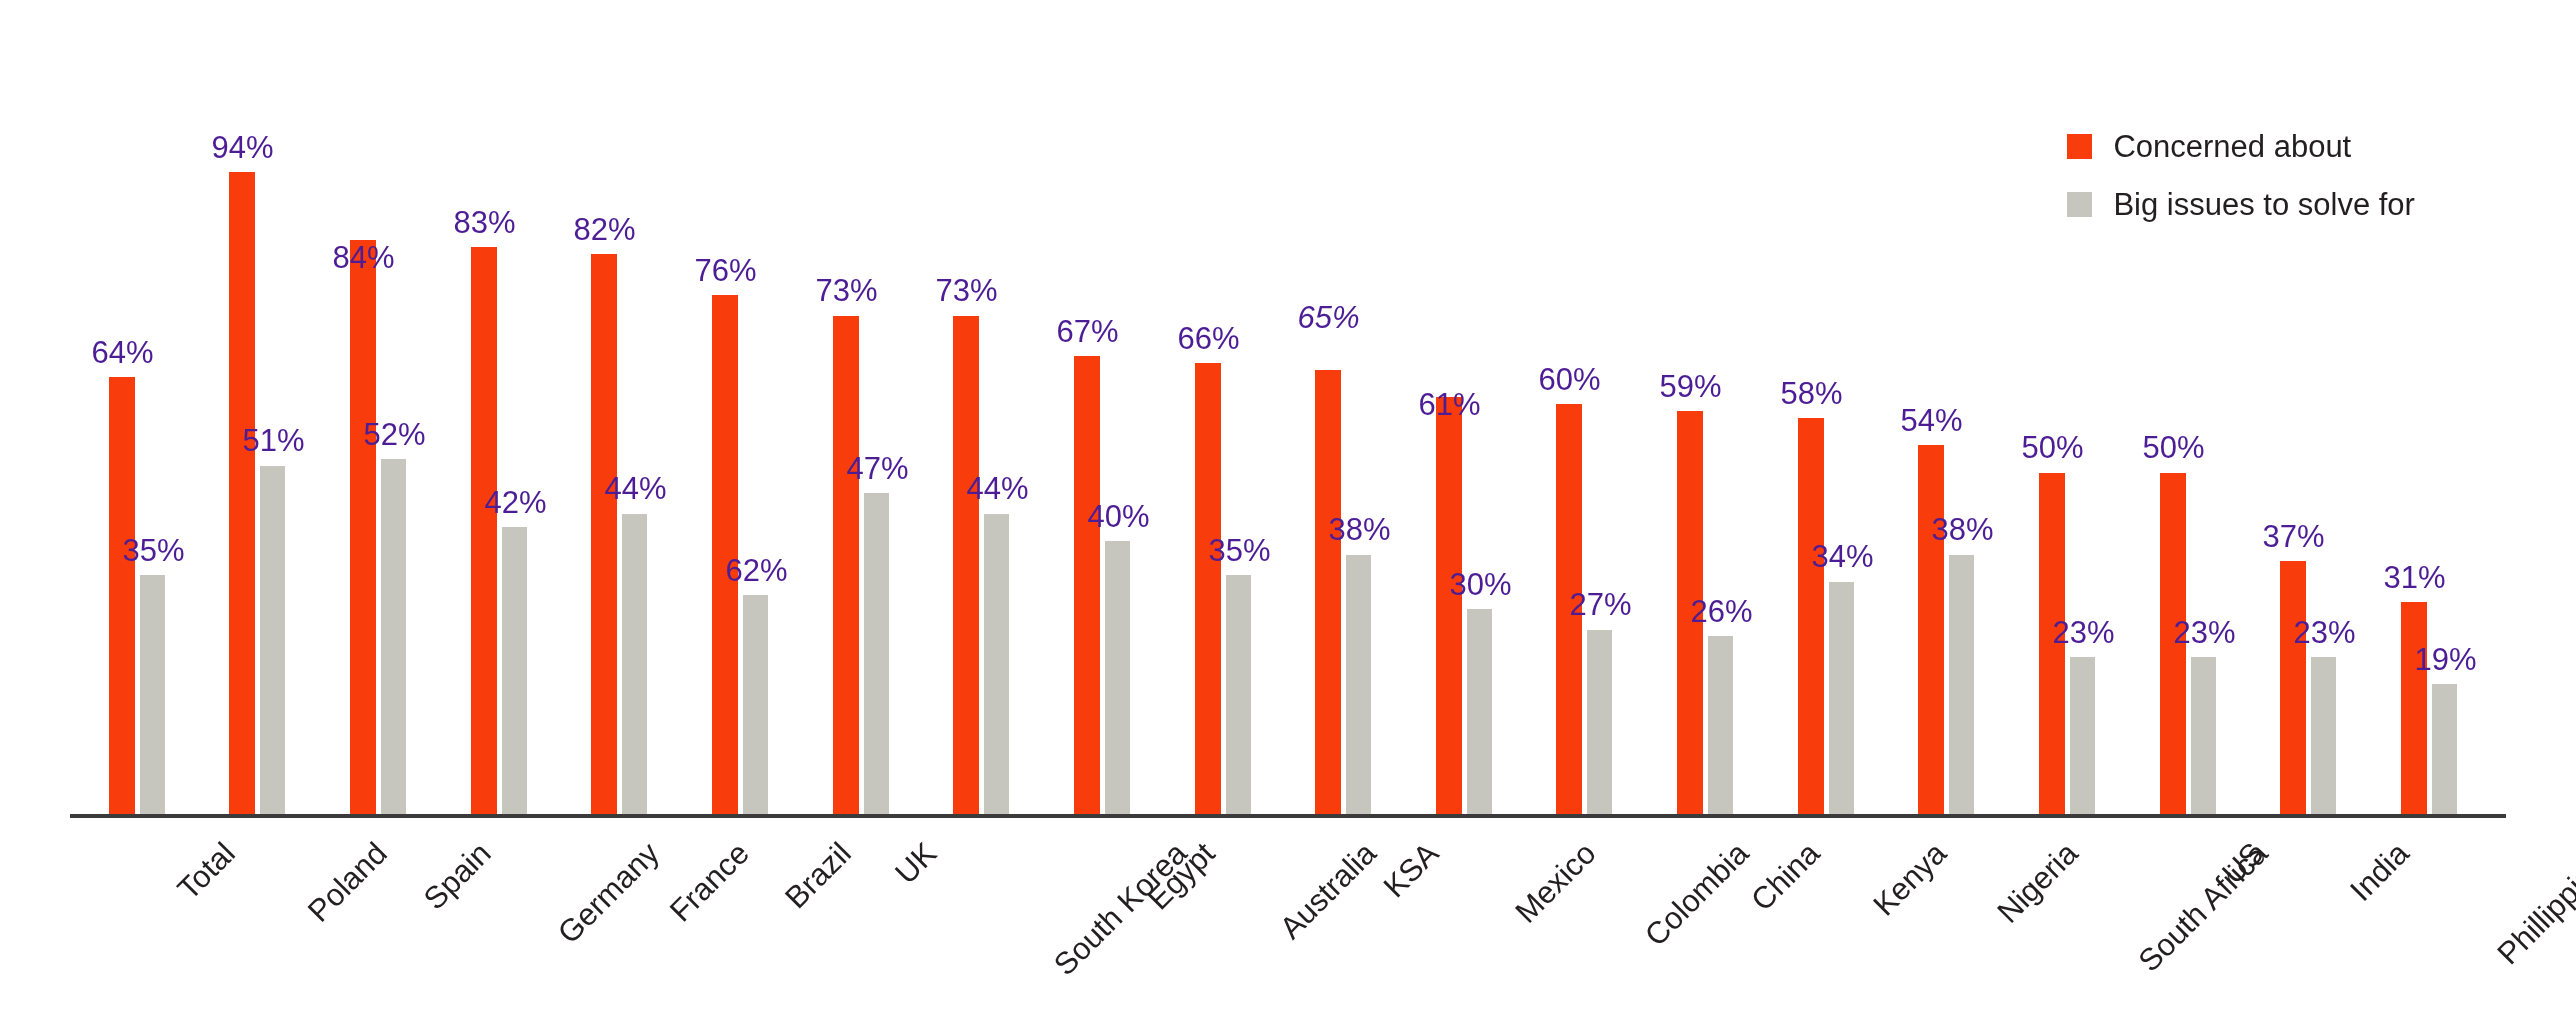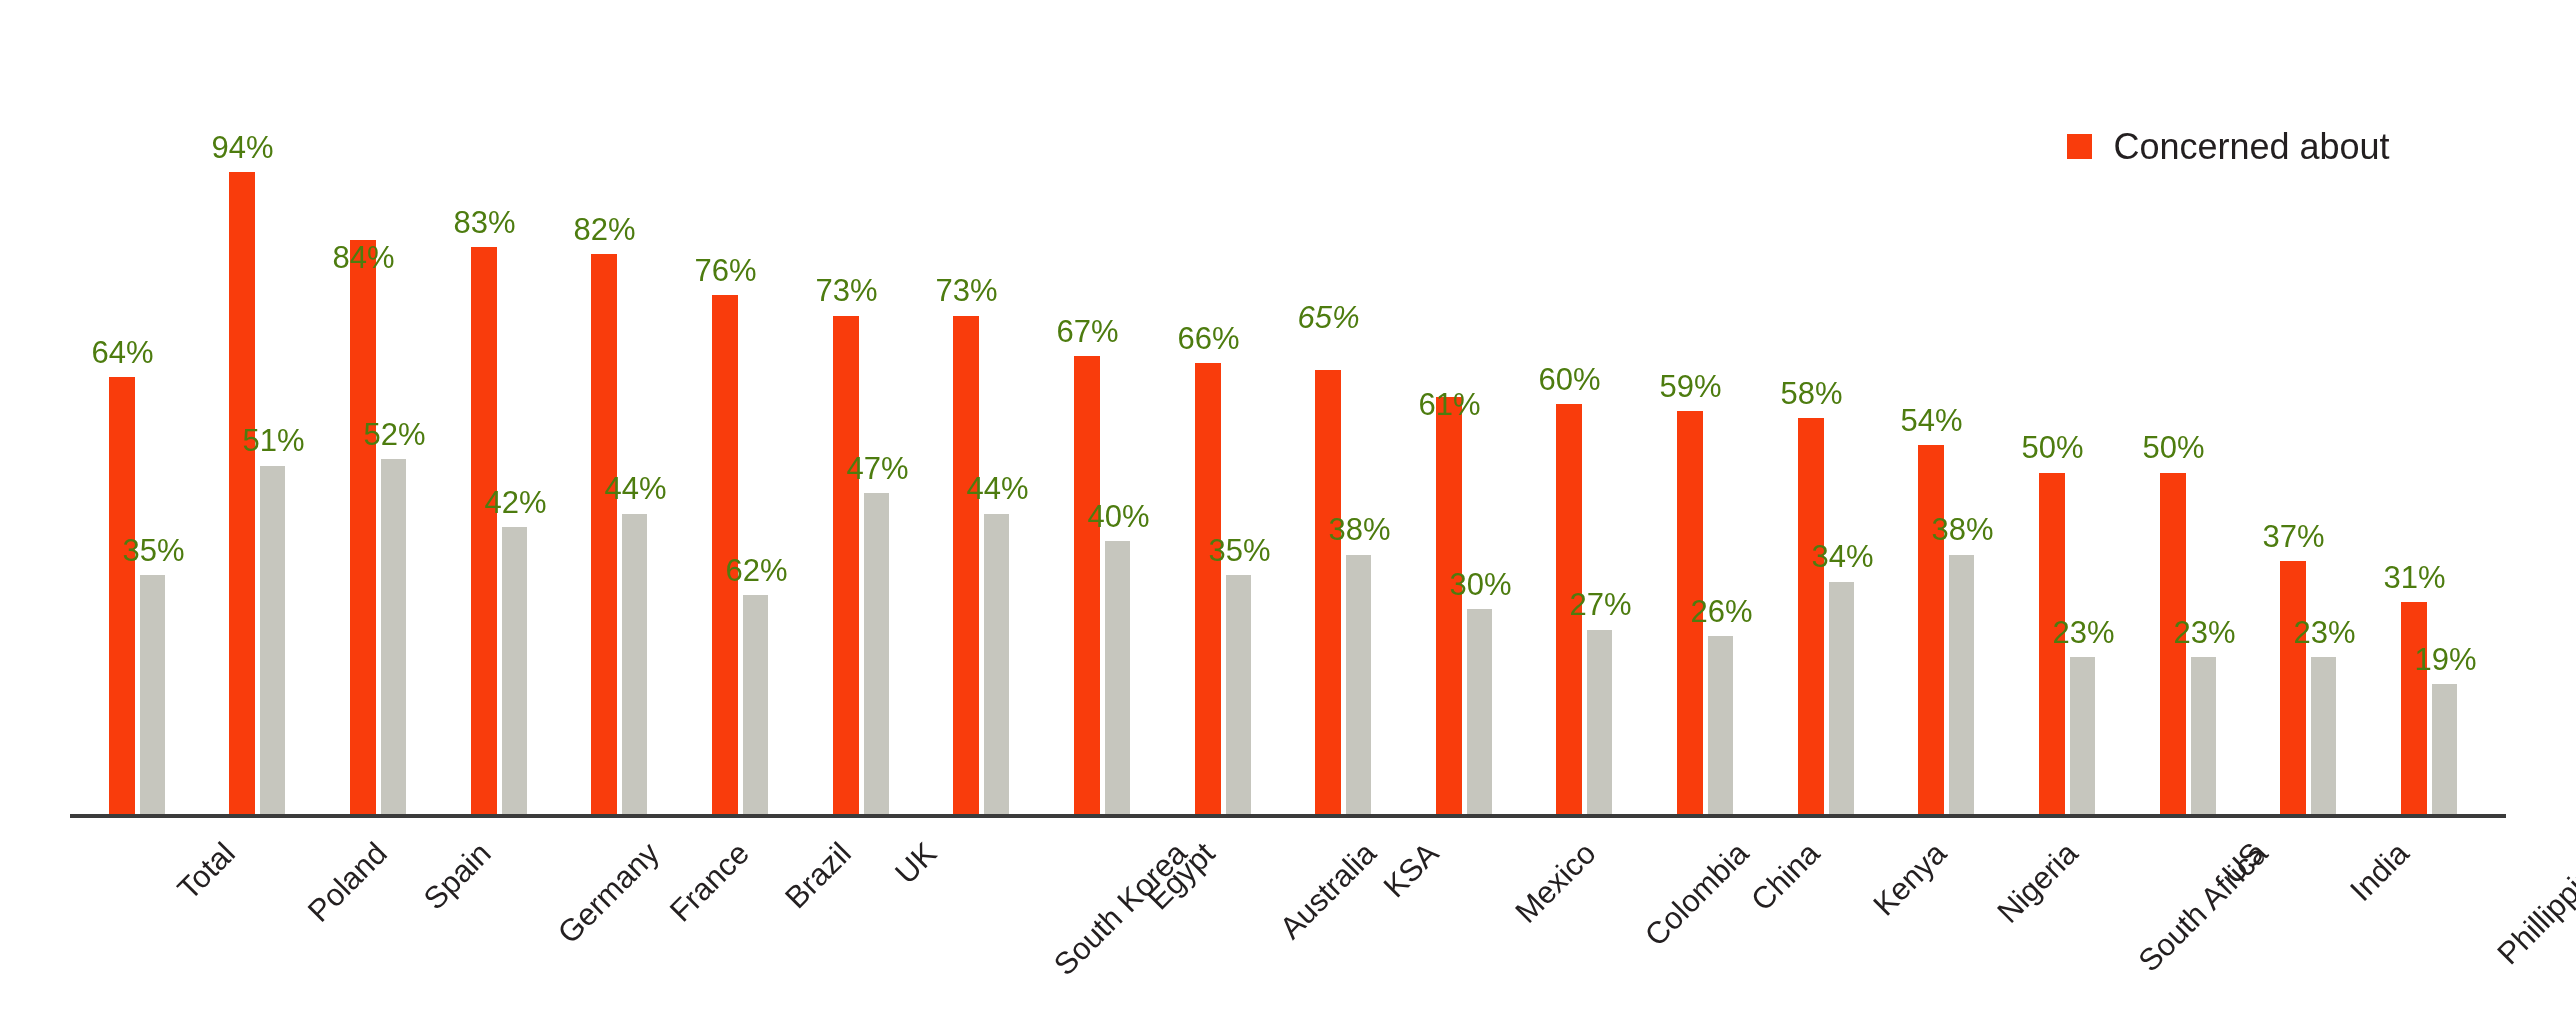--- a/index.html
+++ b/index.html
@@ -33,21 +33,21 @@
     align-items: center;
     gap: 21.4px;
     height: 35px;
   }
   .legend-swatch {
     width: 25px;
     height: 25px;
     flex: 0 0 auto;
   }
   .legend-label {
-    font-size: 36px;
+    font-size: 31px;
     color: #231f20;
     white-space: nowrap;
     line-height: 1;
   }
 
   
   #plot {
     position: absolute;
     left: 0;
     top: 0;
@@ -72,21 +72,21 @@
   .bar {
     position: absolute;
     bottom: 216px;           
   }
   .bar.primary   { width: 26px; left: 0px; }
   .bar.secondary { width: 25px; left: 31px; }
 
   .bar-label {
     position: absolute;
     font-size: 31px;
-    color: #4d7c0f;
+    color: #4c1d95;
     white-space: nowrap;
     line-height: 1;
     text-align: center;
     width: 87px;
   }
   .bar-label.primary   { left: -30px; }
   .bar-label.secondary { left: 1px; }
 
   
   .cat-label {
@@ -103,20 +103,24 @@
 </style>
 </head>
 <body>
 
 <div id="root">
 
   <div id="legend">
     <div class="legend-row">
       <span class="legend-swatch" style="background: rgb(249, 60, 12);"></span>
       <span class="legend-label">Concerned about</span>
+    </div>
+    <div class="legend-row">
+      <span class="legend-swatch" style="background: rgb(198, 198, 190);"></span>
+      <span class="legend-label">Big issues to solve for</span>
     </div>
   </div>
 
   <div id="plot">
     <div id="axis-line" style="background: rgb(59, 59, 59);"></div>
     <div id="bar-groups">
         <div class="group" style="left: 109px; width: 58px;">
           <div class="bar primary" style="height: 437px; background: rgb(249, 60, 12);"></div>
           <div class="bar-label primary" style="bottom: 662px;">64%</div>
           <div class="bar secondary" style="height: 239px; background: rgb(198, 198, 190);"></div>

